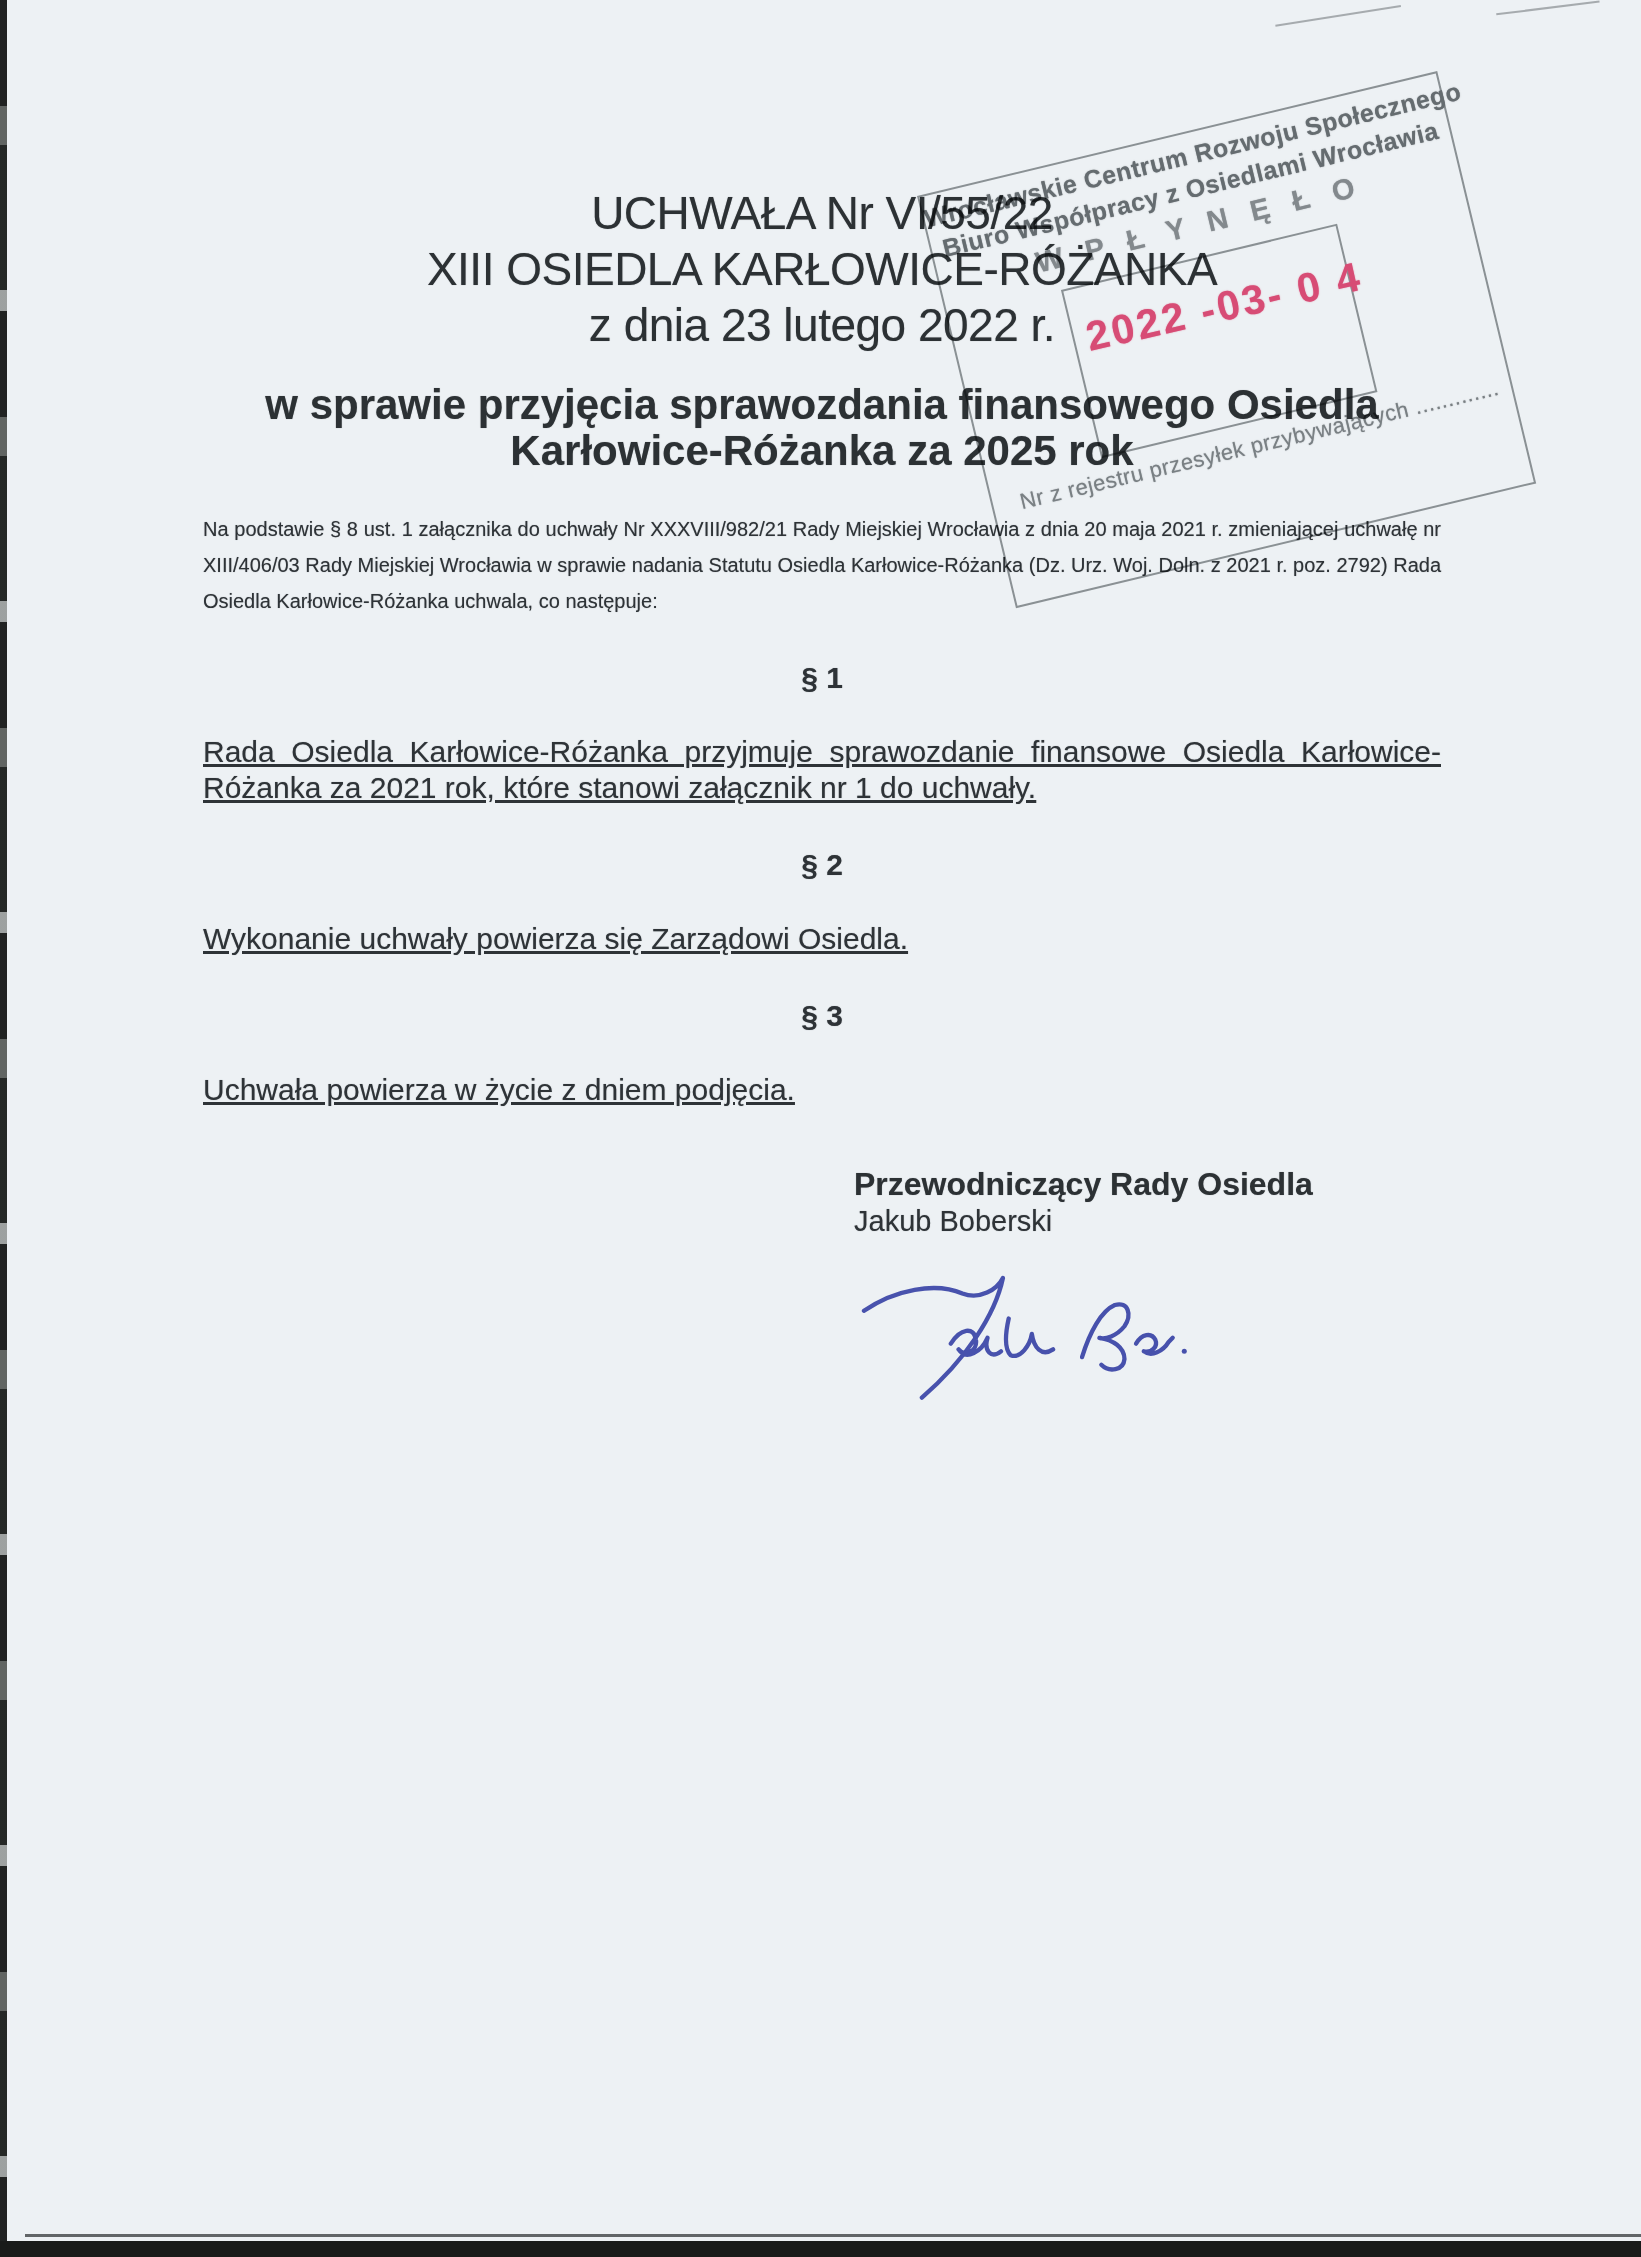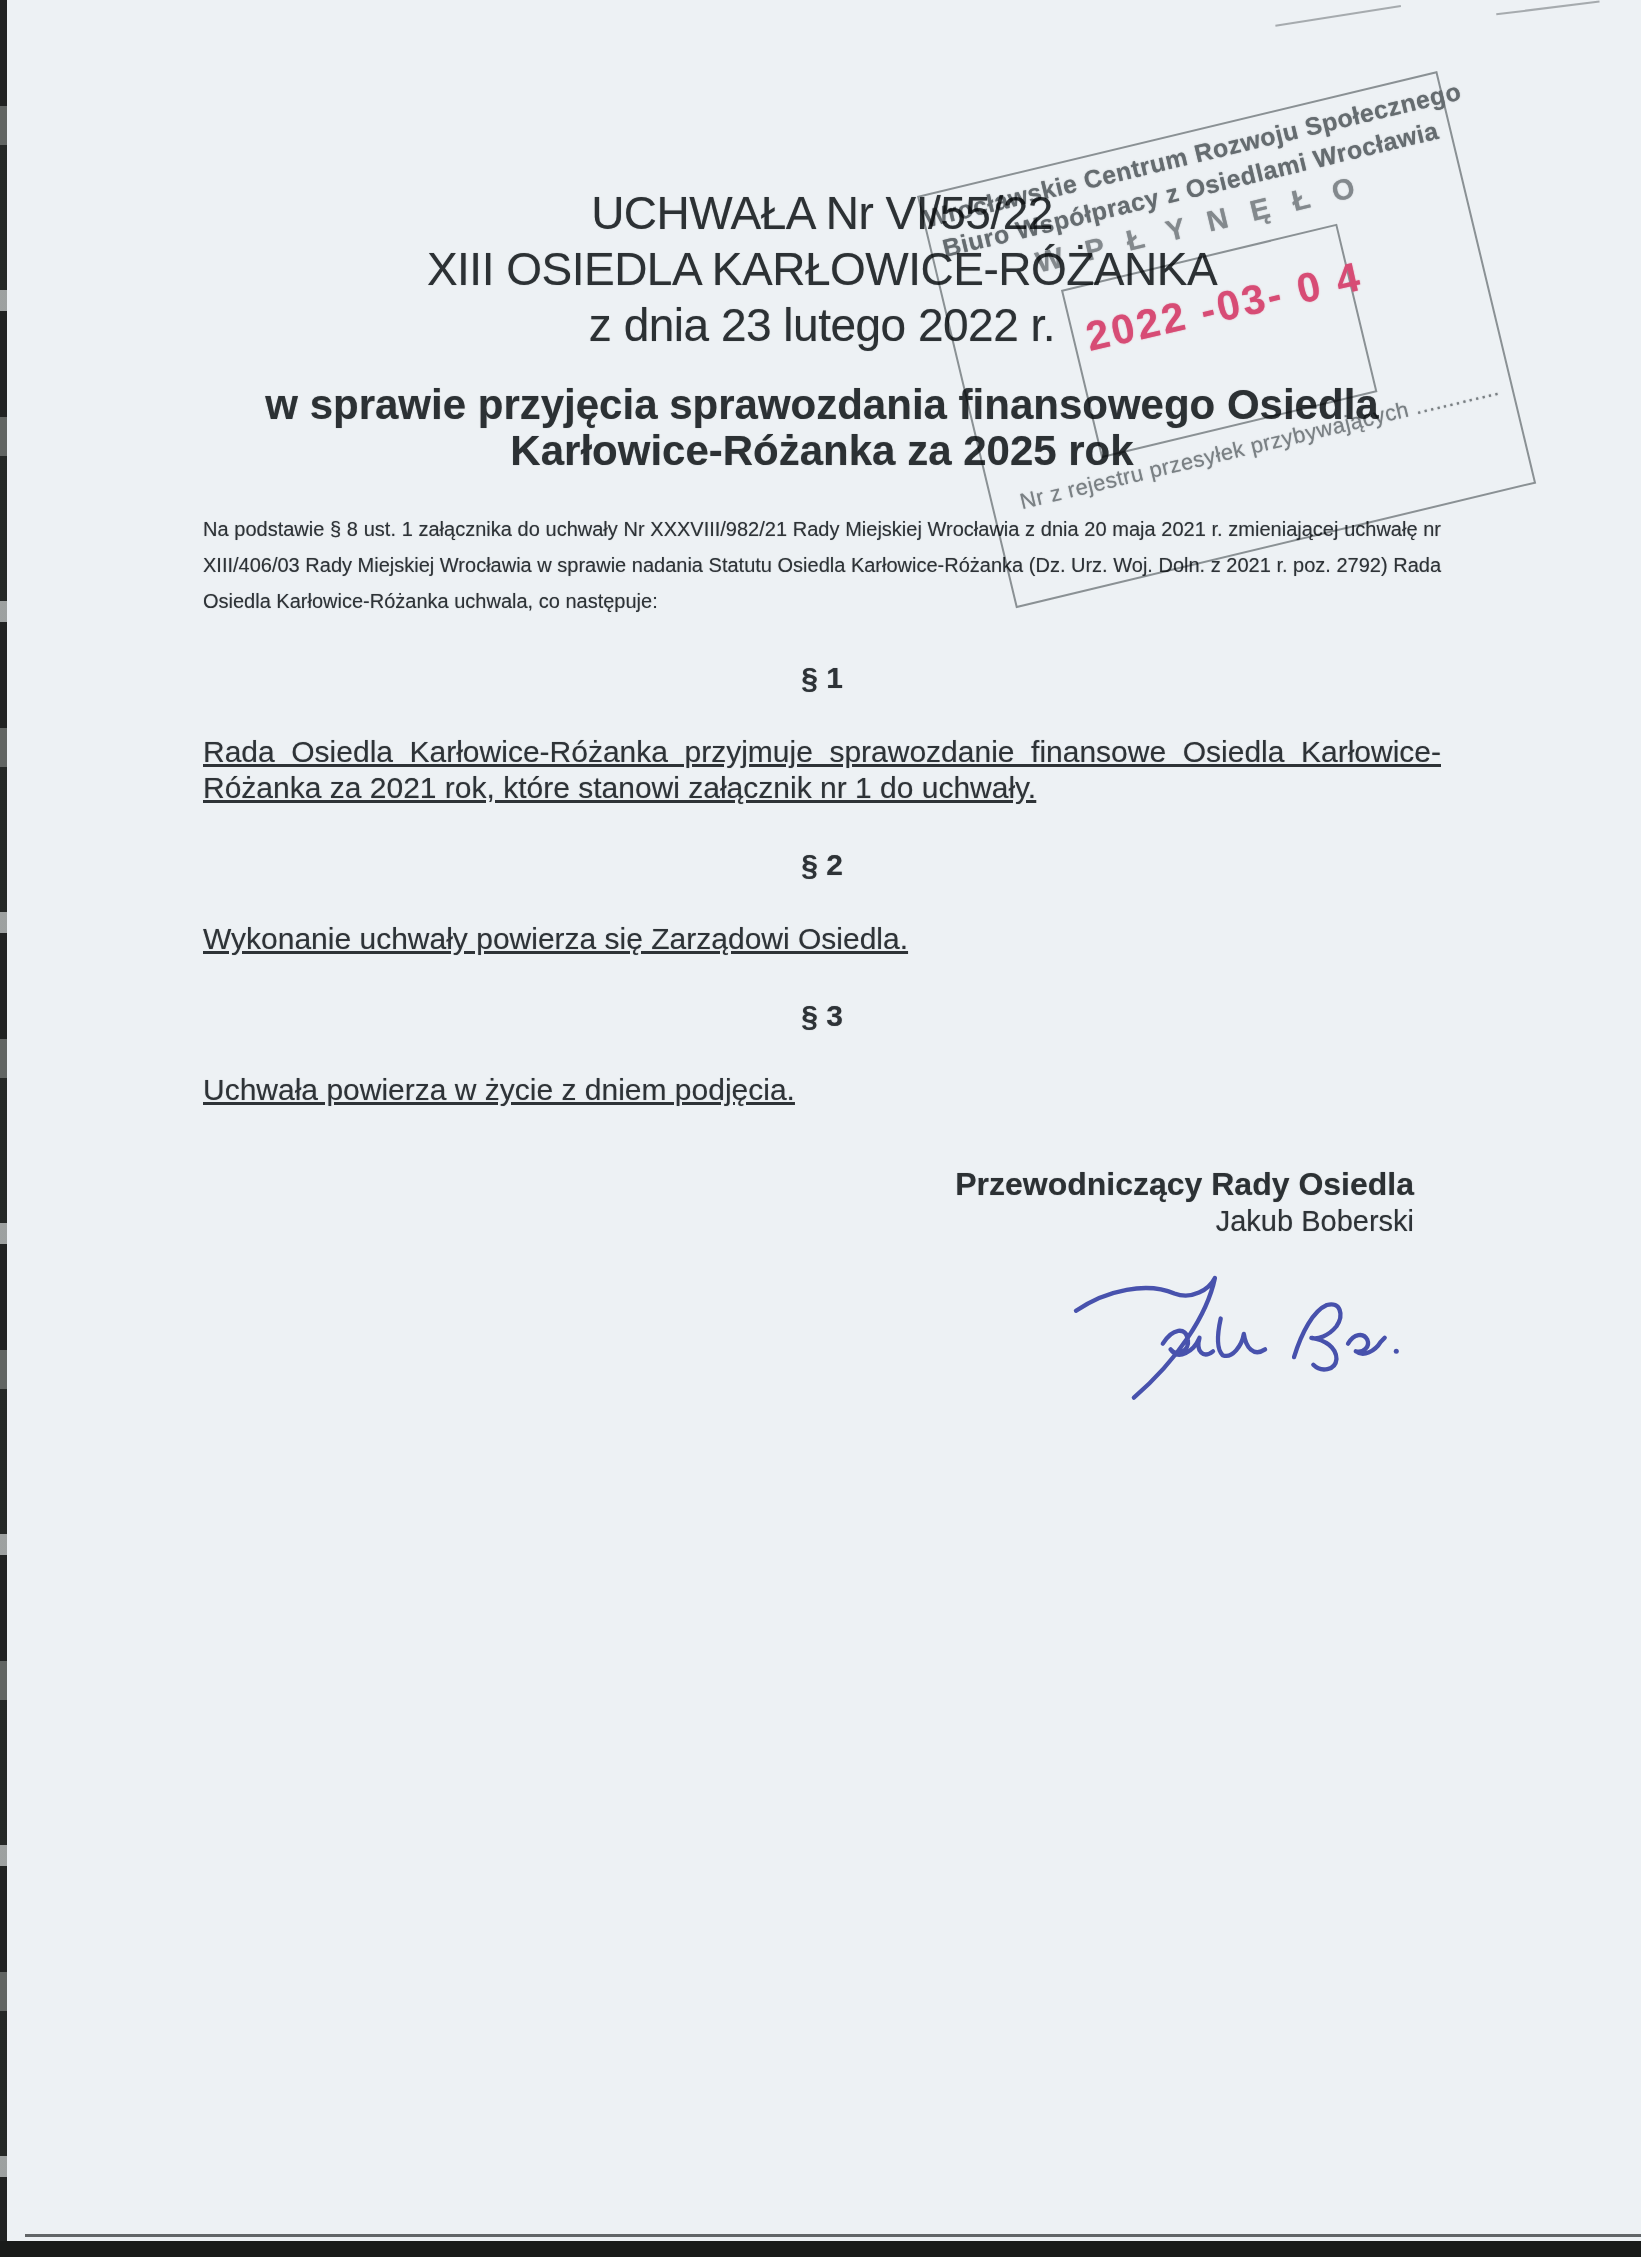--- a/index.html
+++ b/index.html
@@ -44,21 +44,21 @@
   }
   .section-text {
     margin-top: 41px;
     font-size: 30px; line-height: 36px;
     text-align: justify;
     text-decoration: underline;
   }
   .sig-block {
     margin-top: 58px;
     margin-left: auto; margin-right: 27px;
-    width: 560px; text-align: right;
+    width: 560px; text-align: left;
   }
   .sig-role { font-size: 32px; line-height: 37px; font-weight: 700; color: #2c3134; }
   .sig-name { margin-top: 1px; font-size: 29px; line-height: 35px; }
   .sig-script { margin-top: 11.6px; height: 164px; }
 
   
   .stamp {
     position: absolute;
     left: 917px; top: 196px;
     width: 531px; height: 420px;

